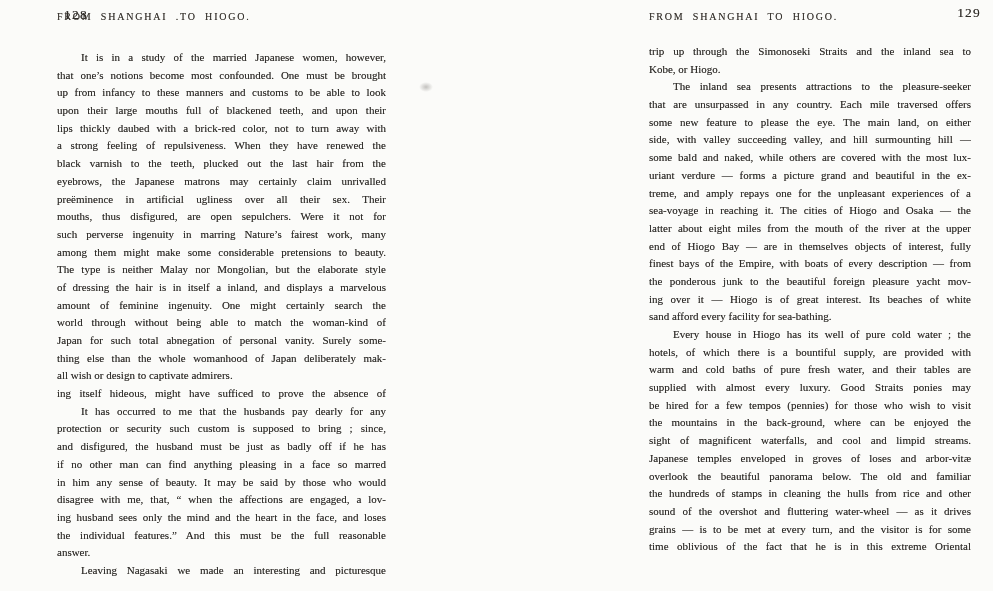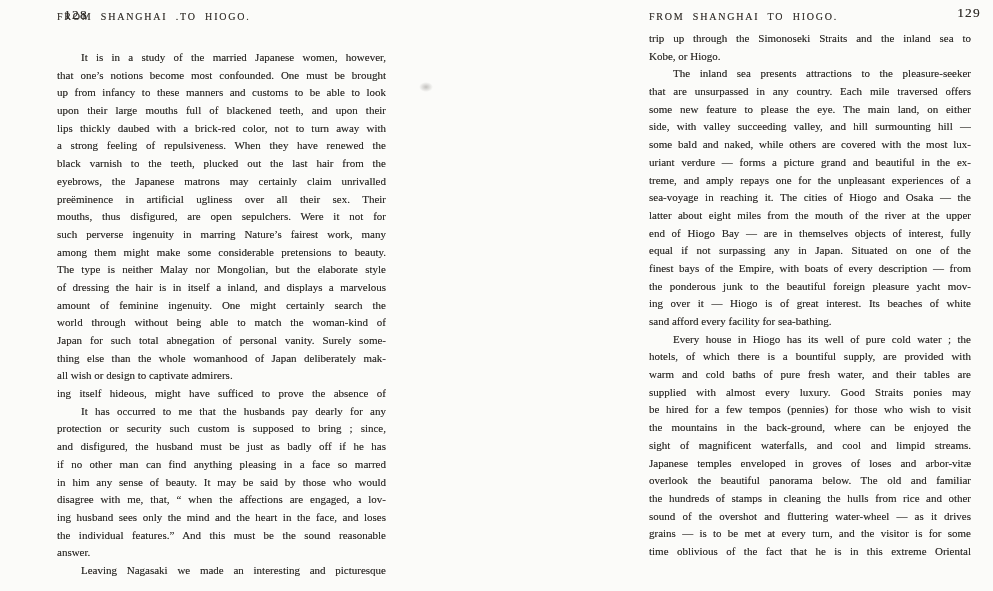--- a/index.html
+++ b/index.html
@@ -20,21 +20,21 @@
   }
   .pagenum { position:absolute; font-size:13.5px; letter-spacing:1.2px; color:#2f2c28; }
   .page.left  .pagenum { top:7px; left:7px; }
   .page.right .pagenum { top:5px; right:-10px; }
 
   .pagebody {
     position:absolute; left:0; right:0;
     font-size:11px; line-height:17.7px;
   }
   .page.left  .pagebody { top:49px; }
-  .page.right .pagebody { top:30px; }
+  .page.right .pagebody { top:43px; }
 
   .pagebody, .running, .pagenum { text-shadow:0 0 .5px rgba(52,48,43,.55);margin-left:42px; }
 
   .jline { text-align:justify; text-align-last:justify; height:17.7px; overflow:hidden; }
   .jline.endline { text-align-last:left; }
   .jline.indent  { text-indent:24px; }
 
   .speck {
     position:absolute; left:419px; top:82px; width:14px; height:10px;
     background:radial-gradient(ellipse at center, rgba(125,122,118,.45), rgba(125,122,118,0) 70%);
@@ -72,21 +72,21 @@
           <div class="jline">ing itself hideous, might have sufficed to prove the absence of</div>
         </div>
         <div class="para">
           <div class="jline indent">It has occurred to me that the husbands pay dearly for any</div>
           <div class="jline">protection or security such custom is supposed to bring ; since,</div>
           <div class="jline">and disfigured, the husband must be just as badly off if he has</div>
           <div class="jline">if no other man can find anything pleasing in a face so marred</div>
           <div class="jline">in him any sense of beauty. It may be said by those who would</div>
           <div class="jline">disagree with me, that, “ when the affections are engaged, a lov-</div>
           <div class="jline">ing husband sees only the mind and the heart in the face, and loses</div>
-          <div class="jline">the individual features.” And this must be the sound reasonable</div>
+          <div class="jline">the individual features.” And this must be the full reasonable</div>
           <div class="jline endline">answer.</div>
         </div>
         <div class="para">
           <div class="jline indent">Leaving Nagasaki we made an interesting and picturesque</div>
         </div>
       </div>
   </section>
 
   <div class="speck"></div>
 
@@ -102,21 +102,20 @@
           <div class="jline indent">The inland sea presents attractions to the pleasure-seeker</div>
           <div class="jline">that are unsurpassed in any country. Each mile traversed offers</div>
           <div class="jline">some new feature to please the eye. The main land, on either</div>
           <div class="jline">side, with valley succeeding valley, and hill surmounting hill —</div>
           <div class="jline">some bald and naked, while others are covered with the most lux-</div>
           <div class="jline">uriant verdure — forms a picture grand and beautiful in the ex-</div>
           <div class="jline">treme, and amply repays one for the unpleasant experiences of a</div>
           <div class="jline">sea-voyage in reaching it. The cities of Hiogo and Osaka — the</div>
           <div class="jline">latter about eight miles from the mouth of the river at the upper</div>
           <div class="jline">end of Hiogo Bay — are in themselves objects of interest, fully</div>
-          <div class="jline">equal if not surpassing any in Japan. Situated on one of the</div>
           <div class="jline">finest bays of the Empire, with boats of every description — from</div>
           <div class="jline">the ponderous junk to the beautiful foreign pleasure yacht mov-</div>
           <div class="jline">ing over it — Hiogo is of great interest. Its beaches of white</div>
           <div class="jline endline">sand afford every facility for sea-bathing.</div>
         </div>
         <div class="para">
           <div class="jline indent">Every house in Hiogo has its well of pure cold water ; the</div>
           <div class="jline">hotels, of which there is a bountiful supply, are provided with</div>
           <div class="jline">warm and cold baths of pure fresh water, and their tables are</div>
           <div class="jline">supplied with almost every luxury. Good Straits ponies may</div>

